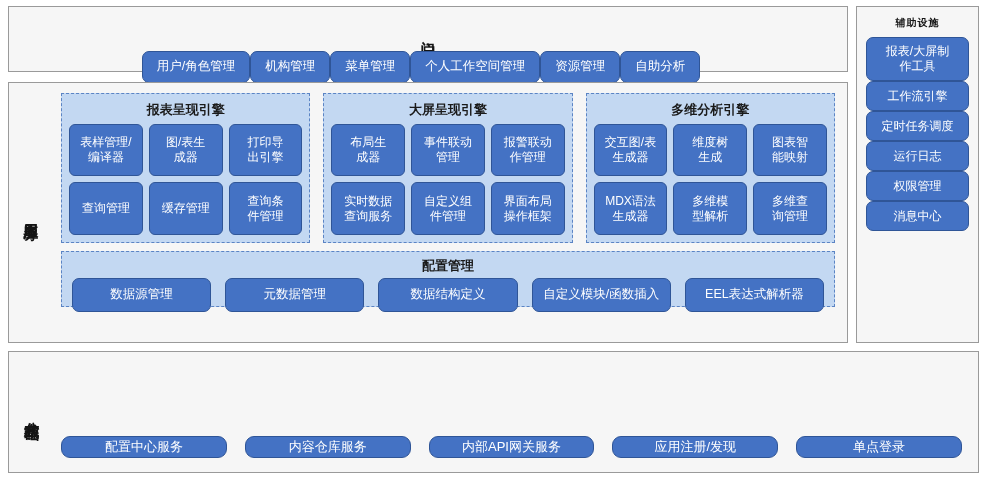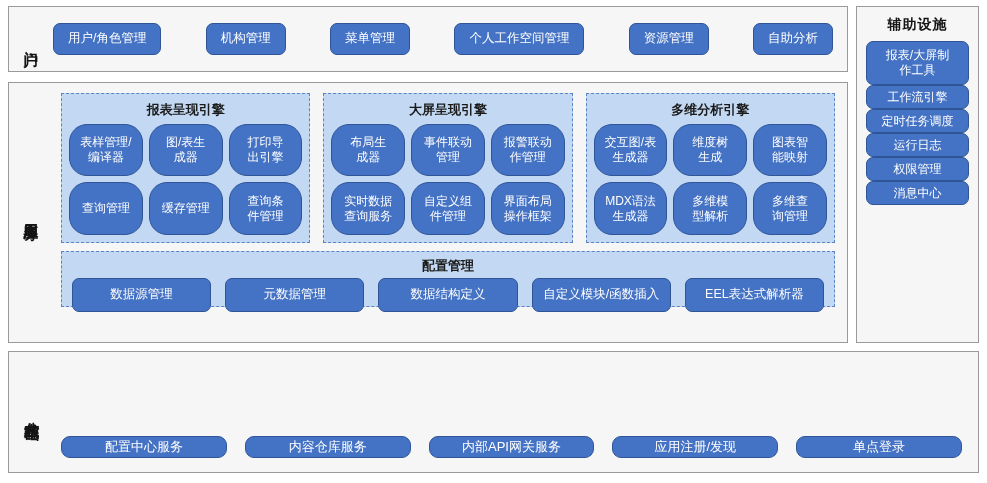--- a/index.html
+++ b/index.html
@@ -57,20 +57,21 @@
 
   
   .portal {
     position: absolute;
     left: 0;
     top: 0;
     width: 840px;
     height: 66px;
     display: flex;
     align-items: center;
+    flex-direction: column;
   }
   .portal .vlabel {
     width: 44px;
     flex: 0 0 44px;
   }
   .portal .btns {
     flex: 1 1 auto;
     display: flex;
     align-items: center;
     justify-content: space-between;
@@ -180,34 +181,34 @@
   .aux {
     width: 123px;
     height: 337px;
     padding: 6px 9px 8px 9px;
     box-sizing: border-box;
     display: flex;
     flex-direction: column;
   }
   .aux-title {
     text-align: center;
-    font-size: 14px;
+    font-size: 10px;
     font-weight: bold;
     color: #141414;
     letter-spacing: 1px;
     padding: 3px 0 7px 0;
   }
   .aux-list {
     flex: 1 1 auto;
     display: flex;
     flex-direction: column;
   }
   .aux-list .btn {
     flex: 0 0 auto;
-    height: 24px;
+    height: 30px;
   }
   .aux-list .btn.tall { height: 44px; }
 
   
   .dist {
     position: absolute;
     left: 8px;
     top: 351px;
     width: 971px;
     height: 122px;
@@ -251,21 +252,21 @@
   }
 
   .portal .btn {
     height: 32px;
     padding: 2px 14px;
     font-size: 12.5px;
     border-radius: 7px;
   }
   .engine .btn {
     font-size: 12px;
-    border-radius: 18px;
+    border-radius: 6px;
   }
   .config .btn {
     font-size: 12.5px;
     border-radius: 7px;
     height: 34px;
     align-self: center;
     max-width: 160px;
     margin: 0 auto;
   }
   .aux .btn {

